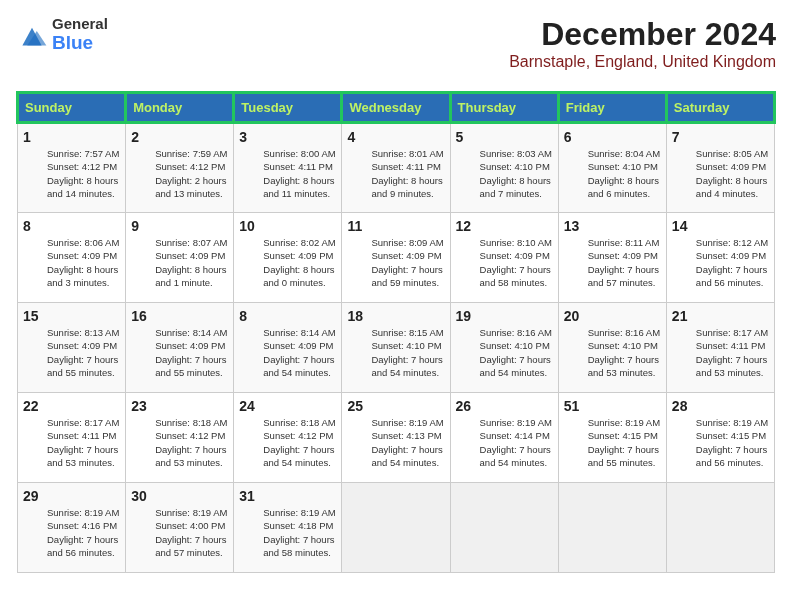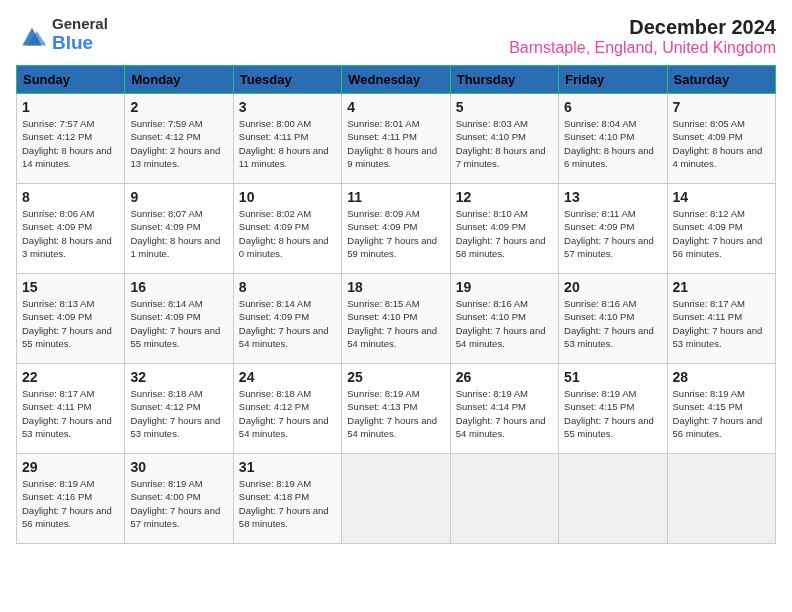--- a/index.html
+++ b/index.html
@@ -7,21 +7,21 @@
       font-family: Arial, sans-serif;
       background: #fff;
       width: 792px;
       min-height: 612px;
       padding: 16px;
     }
     .header-area {
       display: flex;
       justify-content: space-between;
       align-items: flex-start;
-      margin-bottom: 8px;
+      margin-bottom: 20px;
     }
     .logo {
       display: flex;
       align-items: center;
       gap: 4px;
     }
     .logo-text {
       display: flex;
       flex-direction: column;
       line-height: 1.1;
@@ -37,41 +37,41 @@
       color: #3b82f6;
     }
     .logo-icon {
       width: 32px;
       height: 28px;
     }
     .title-area {
       text-align: right;
     }
     .month-title {
-      font-size: 20px;
+      font-size: 32px;
       font-weight: bold;
       color: #222;
     }
     .location-title {
       font-size: 16px;
-      color: #ec4899;
+      color: #7f1d1d;
     }
     table {
       width: 100%;
       border-collapse: collapse;
       table-layout: fixed;
     }
     thead th {
       background-color: #2a6db5;
-      color: #000000;
+      color: #bef264;
       text-align: left;
       padding: 6px 6px;
       font-size: 13px;
       font-weight: bold;
-      border: 1px solid #22c55e;
+      border: 3px solid #22c55e;
     }
     tbody td {
       vertical-align: top;
       border: 1px solid #ccc;
       padding: 5px 5px;
       font-size: 10px;
       color: #333;
       background: #fff;
       min-height: 80px;
       height: 90px;
@@ -83,20 +83,21 @@
       font-size: 14px;
       font-weight: bold;
       color: #222;
       display: block;
       margin-bottom: 2px;
     }
     .day-info {
       font-size: 9.5px;
       color: #333;
       line-height: 1.4;
+      margin-left: 24px;
     }
     .empty-cell {
       background: #f0f0f0 !important;
     }
   </style>
 </head>
 <body>
 
 <div class="header-area">
   <div class="logo">
@@ -305,21 +306,21 @@
       <tr>
         <td>
         <span class="day-number">22</span>
         <div class="day-info">
           <span>Sunrise: 8:17 AM</span><br>
           <span>Sunset: 4:11 PM</span><br>
           <span>Daylight: 7 hours and 53 minutes.</span>
         </div>
       </td>
         <td>
-        <span class="day-number">32</span>
+        <span class="day-number">23</span>
         <div class="day-info">
           <span>Sunrise: 8:18 AM</span><br>
           <span>Sunset: 4:12 PM</span><br>
           <span>Daylight: 7 hours and 53 minutes.</span>
         </div>
       </td>
         <td>
         <span class="day-number">24</span>
         <div class="day-info">
           <span>Sunrise: 8:18 AM</span><br>

